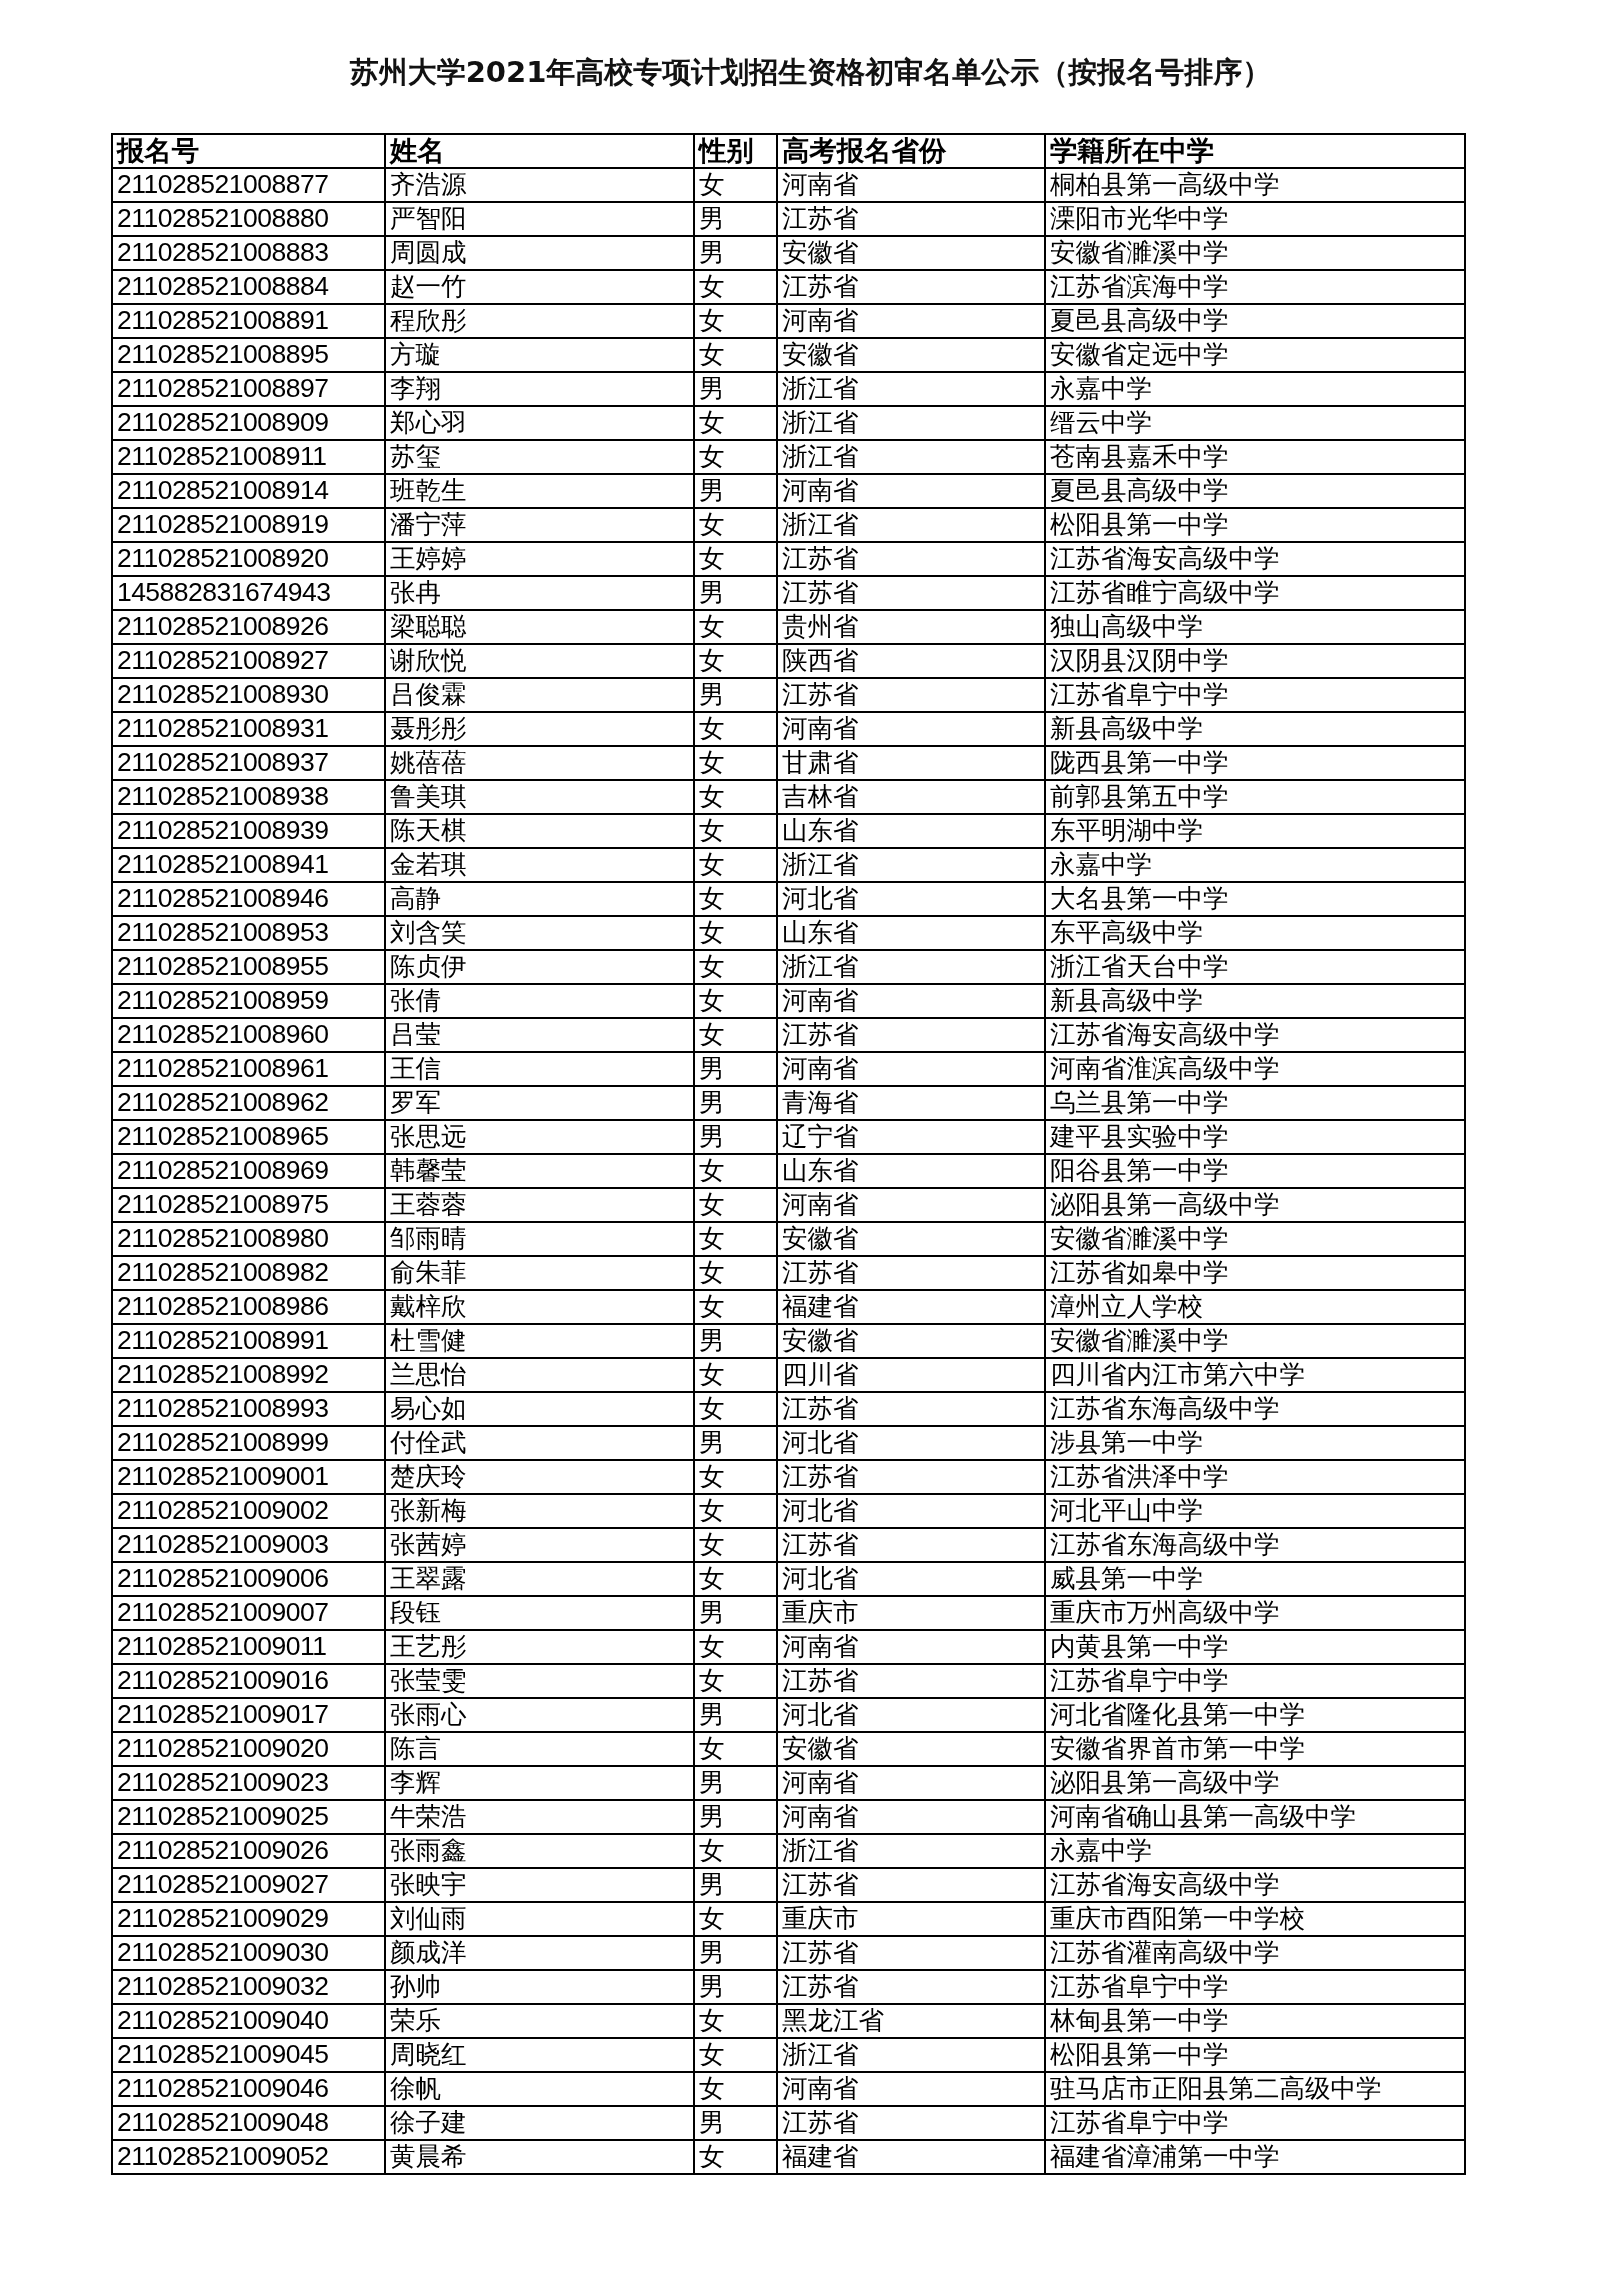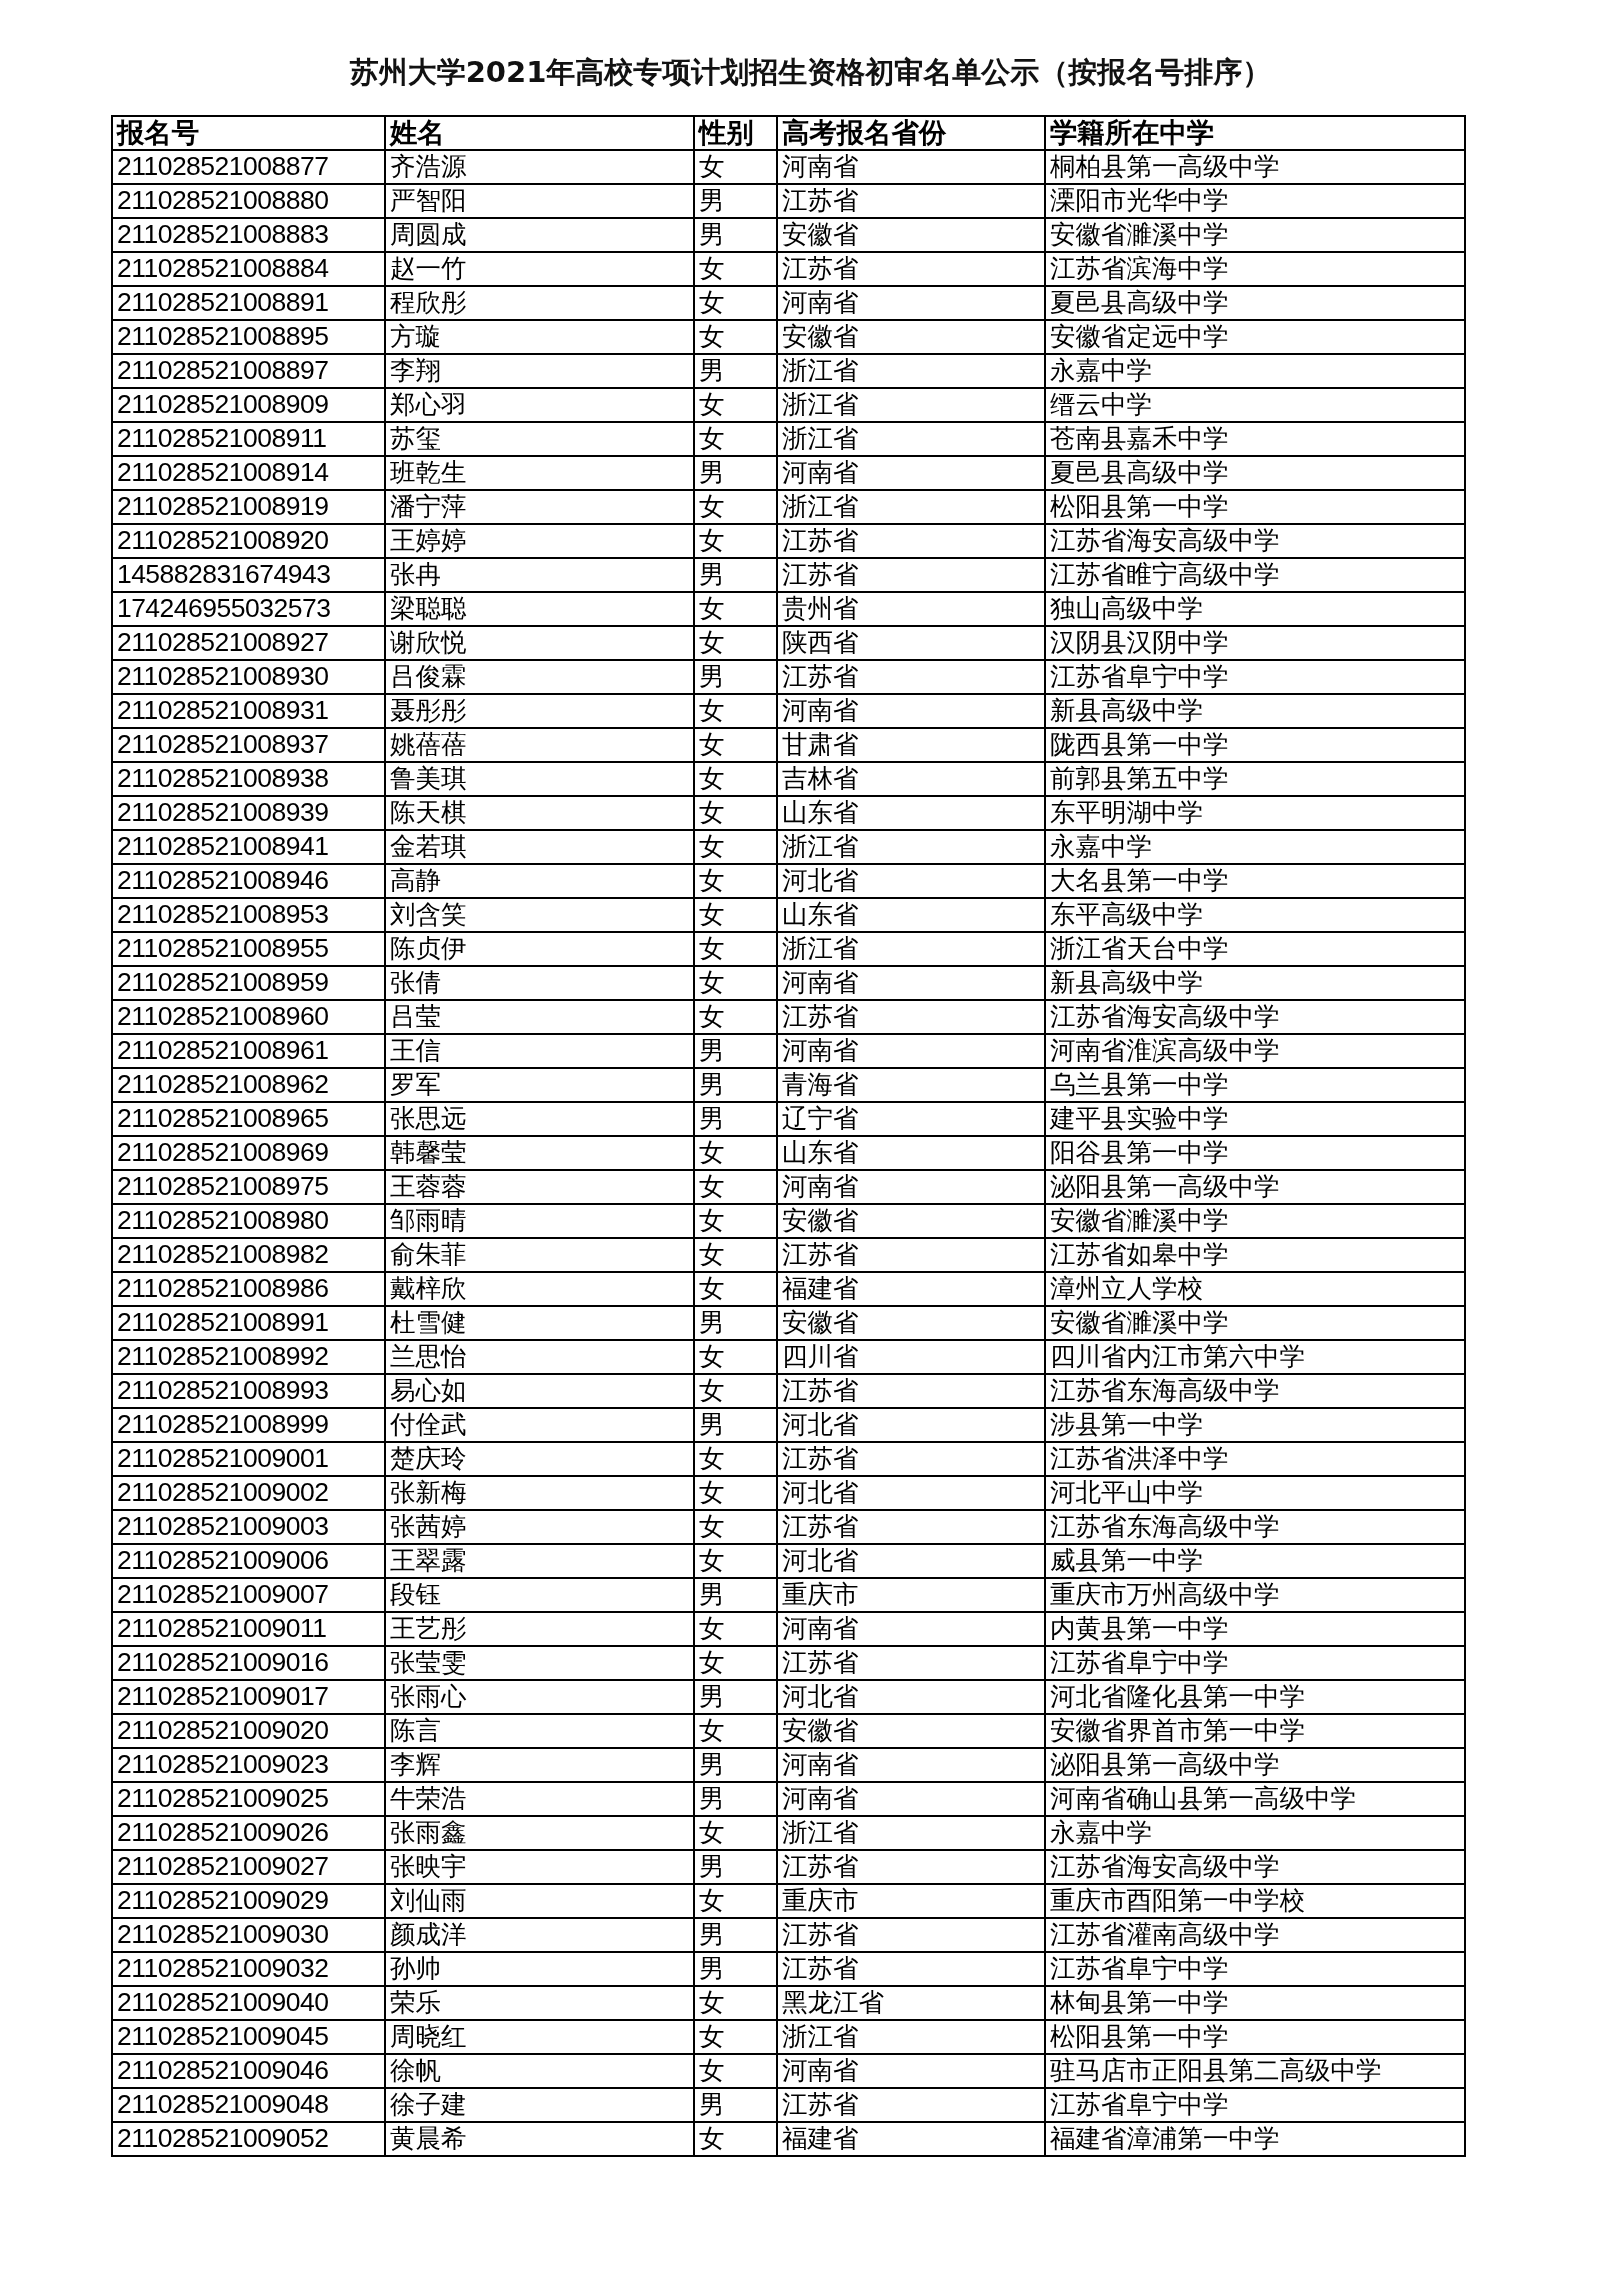--- a/index.html
+++ b/index.html
@@ -2,21 +2,21 @@
 <html><head>
 <meta charset="utf-8">
 <style>
   html, body { margin: 0; padding: 0; background: #ffffff; }
   body { width: 1621px; height: 2293px; position: relative; overflow: hidden; font-family: "DejaVu Sans", "Liberation Sans", sans-serif; color: #000; }
   .title {
     position: absolute; left: 0; top: 53px; width: 1621px; text-align: center;
     font-size: 29px; font-weight: bold; letter-spacing: 0px; color: #111;
   }
   table.roster {
-    position: absolute; left: 111px; top: 115px;
+    position: absolute; left: 111px; top: 133px;
     width: 1353px; border-collapse: collapse; table-layout: fixed;
   }
   table.roster col.c1 { width: 273px; }
   table.roster col.c2 { width: 309px; }
   table.roster col.c3 { width: 83px; }
   table.roster col.c4 { width: 268px; }
   table.roster col.c5 { width: 420px; }
   table.roster th, table.roster td {
     border: 2.9px solid #000; height: 27.4px; padding: 0 3.9px; line-height: 27.4px;
     text-align: left; white-space: nowrap; overflow: hidden;
@@ -134,21 +134,21 @@
         <td>江苏省海安高级中学</td>
       </tr>
       <tr>
         <td class="num">145882831674943</td>
         <td>张冉</td>
         <td>男</td>
         <td>江苏省</td>
         <td>江苏省睢宁高级中学</td>
       </tr>
       <tr>
-        <td class="num">174246955032573</td>
+        <td class="num">211028521008926</td>
         <td>梁聪聪</td>
         <td>女</td>
         <td>贵州省</td>
         <td>独山高级中学</td>
       </tr>
       <tr>
         <td class="num">211028521008927</td>
         <td>谢欣悦</td>
         <td>女</td>
         <td>陕西省</td>

